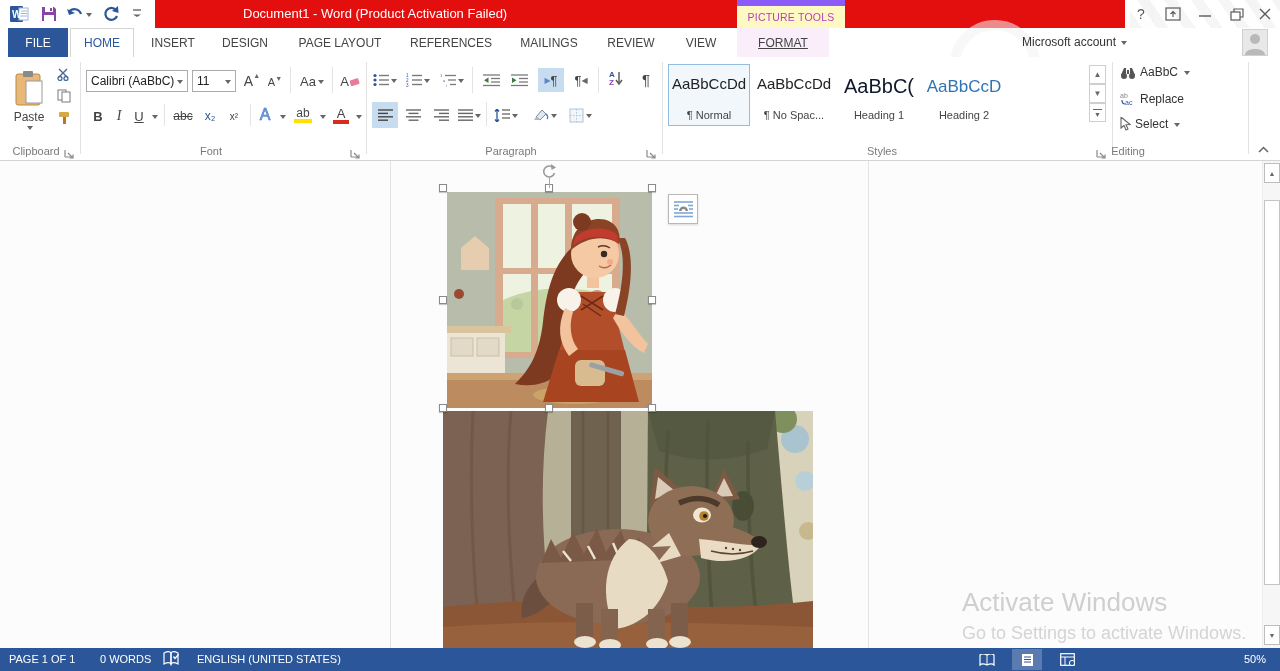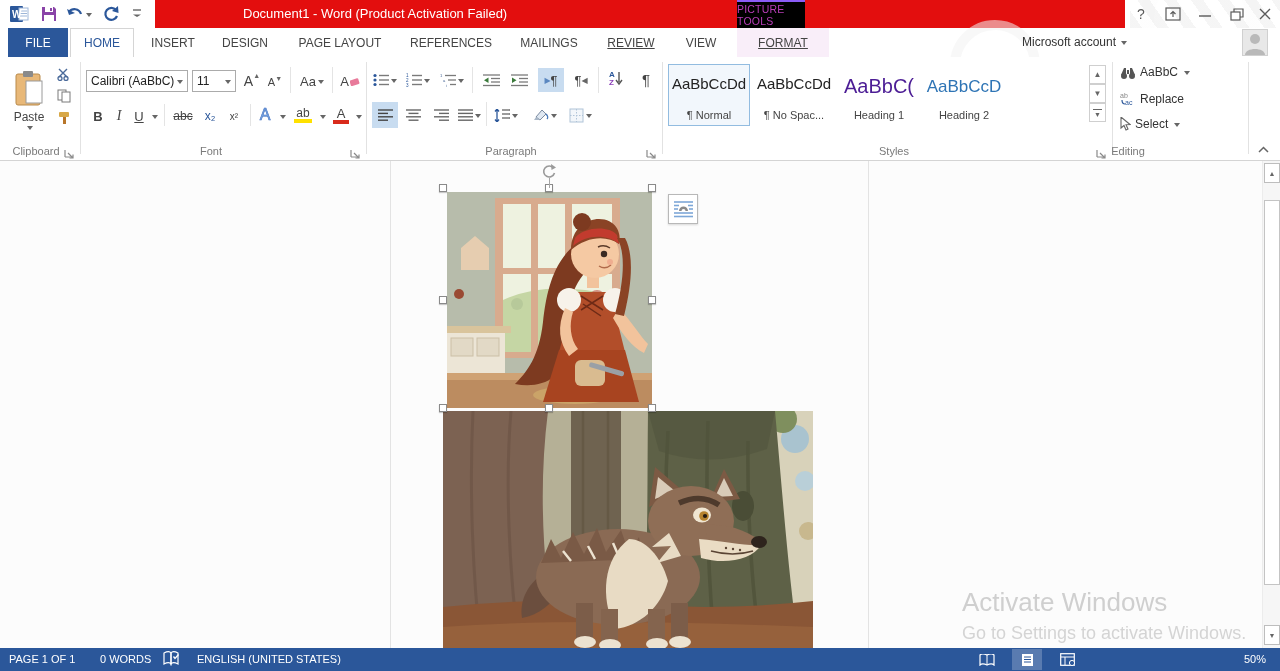--- a/index.html
+++ b/index.html
@@ -8,21 +8,21 @@
   .abs { position:absolute; }
 
   
   #titlebar { left:0; top:0; width:1280px; height:28px; background:#fff; }
   .deco { position:absolute; border:14px solid #f2f2f2; border-radius:50%; opacity:.55; }
   .deco2 { position:absolute; background:repeating-linear-gradient(55deg,#f3f3f3 0 10px,#ffffff 10px 22px); opacity:.8; }
   #qat { position:absolute; left:0; top:0; height:28px; }
   .qat-btn { position:absolute; top:3px; height:22px; display:flex; align-items:center; justify-content:center; }
   #red-band { position:absolute; left:155px; top:0; width:970px; height:28px; background:#e30e0e; }
   #doc-title { position:absolute; left:243px; top:6px; color:#fff; font-size:13px; white-space:nowrap; }
-  #pic-tools-head { position:absolute; left:737px; top:0; width:68px; height:28px; background:#000000; border-top:2px solid #8b5cf6; color:#b93db9; font-size:10.5px; display:flex; align-items:center; justify-content:center; letter-spacing:.2px; }
+  #pic-tools-head { position:absolute; left:737px; top:0; width:108px; height:28px; background:#fef9c3; border-top:6px solid #8b5cf6; color:#b93db9; font-size:10.5px; display:flex; align-items:center; justify-content:center; letter-spacing:.2px; }
   .win-ctl { position:absolute; top:0; width:30px; height:28px; display:flex; align-items:center; justify-content:center; color:#5a5a5a; font-size:14px; }
 
   
   #tabrow { left:0; top:28px; width:1280px; height:29px; background:#fff; }
   .tab { position:absolute; top:0; height:29px; display:flex; align-items:center; justify-content:center; font-size:12px; color:#444; white-space:nowrap; }
   #tab-file { left:8px; width:60px; background:#2b579a; color:#fff; }
   #tab-home { left:70px; width:64px; background:#fff; color:#2b579a; border:1px solid #d5d5d5; border-bottom:none; }
   #tab-format { left:737px; width:92px; background:#f9eef9; color:#444;text-decoration:underline; }
   #ms-account { position:absolute; left:1022px; top:7px; font-size:12px; color:#333; }
   #avatar { position:absolute; left:1242px; top:1px; width:26px; height:27px; background:#e8e8e8; border:1px solid #d0d0d0; overflow:hidden; }
@@ -146,21 +146,21 @@
 
 <div class="abs" id="tabrow">
   <div class="deco" style="left:950px; top:-8px; width:90px; height:90px; border-width:10px;"></div>
   <div class="tab" id="tab-file">FILE</div>
   <div class="tab" id="tab-home">HOME</div>
   <div class="tab" style="left:142px; width:62px;">INSERT</div>
   <div class="tab" style="left:212px; width:66px;">DESIGN</div>
   <div class="tab" style="left:286px; width:108px;">PAGE LAYOUT</div>
   <div class="tab" style="left:400px; width:102px;">REFERENCES</div>
   <div class="tab" style="left:508px; width:82px;">MAILINGS</div>
-  <div class="tab" style="left:596px; width:70px;text-decoration:underline;">REVIEW</div>
+  <div class="tab" style="left:596px; width:70px;">REVIEW</div>
   <div class="tab" style="left:672px; width:58px;">VIEW</div>
   <div class="tab" id="tab-format">FORMAT</div>
   <div id="ms-account"><span>Microsoft account</span> <span class="caret"></span></div>
   <div id="avatar">
     <svg width="24" height="25" viewBox="0 0 24 25">
         <circle cx="12" cy="9" r="5" fill="#b9b9b9"></circle>
         <path d="M2 25 C2 17 22 17 22 25 Z" fill="#b9b9b9"></path>
       </svg>
   </div>
 </div>
@@ -457,31 +457,31 @@
 
   <div class="stylecard sel" style="left:668px;">
     <div class="prev" style="font-size:15px; color:#222;">AaBbCcDd</div>
     <div class="nm">¶ Normal</div>
   </div>
   <div class="stylecard" style="left:753px;">
     <div class="prev" style="font-size:15px; color:#222;">AaBbCcDd</div>
     <div class="nm">¶ No Spac...</div>
   </div>
   <div class="stylecard" style="left:838px;">
-    <div class="prev" style="font-size:20px; color:#4c1d95; font-weight:300;">AaBbC(</div>
+    <div class="prev" style="font-size:20px; color:#0f172a; font-weight:300;">AaBbC(</div>
     <div class="nm">Heading 1</div>
   </div>
   <div class="stylecard" style="left:923px;">
     <div class="prev" style="font-size:17px; color:#2e74b5; font-weight:300; margin-top:12px;">AaBbCcD</div>
     <div class="nm">Heading 2</div>
   </div>
   <div class="sscroll" style="left:1089px; top:8px;">▲</div>
   <div class="sscroll" style="left:1089px; top:27px;">▼</div>
   <div class="sscroll" style="left:1089px; top:46px; flex-direction:column; font-size:7px; line-height:5px;"><span style="width:9px; height:1px; background:#666; display:block; margin-bottom:2px;"></span>▼</div>
-  <div class="glabel" style="left:662px; width:440px;margin-left:12px;">Styles</div>
+  <div class="glabel" style="left:662px; width:440px;">Styles</div>
   <div class="launcher" style="left:1096px;">
     <svg width="11" height="11" viewBox="0 0 11 11">
         <path d="M1 1 V8 M1 8 H8" stroke="#8a8a8a" stroke-width="1.2"></path>
         <path d="M4 4 L9 9 M9 5.5 V9 H5.5" stroke="#8a8a8a" stroke-width="1.2" fill="none"></path>
       </svg>
   </div>
 
   <div class="edit-row" style="top:8px;">
     <svg width="16" height="13" viewBox="0 0 16 13">
         <path d="M1 9 L4 2 H6 V9 Z M15 9 L12 2 H10 V9 Z" fill="#555"></path>

